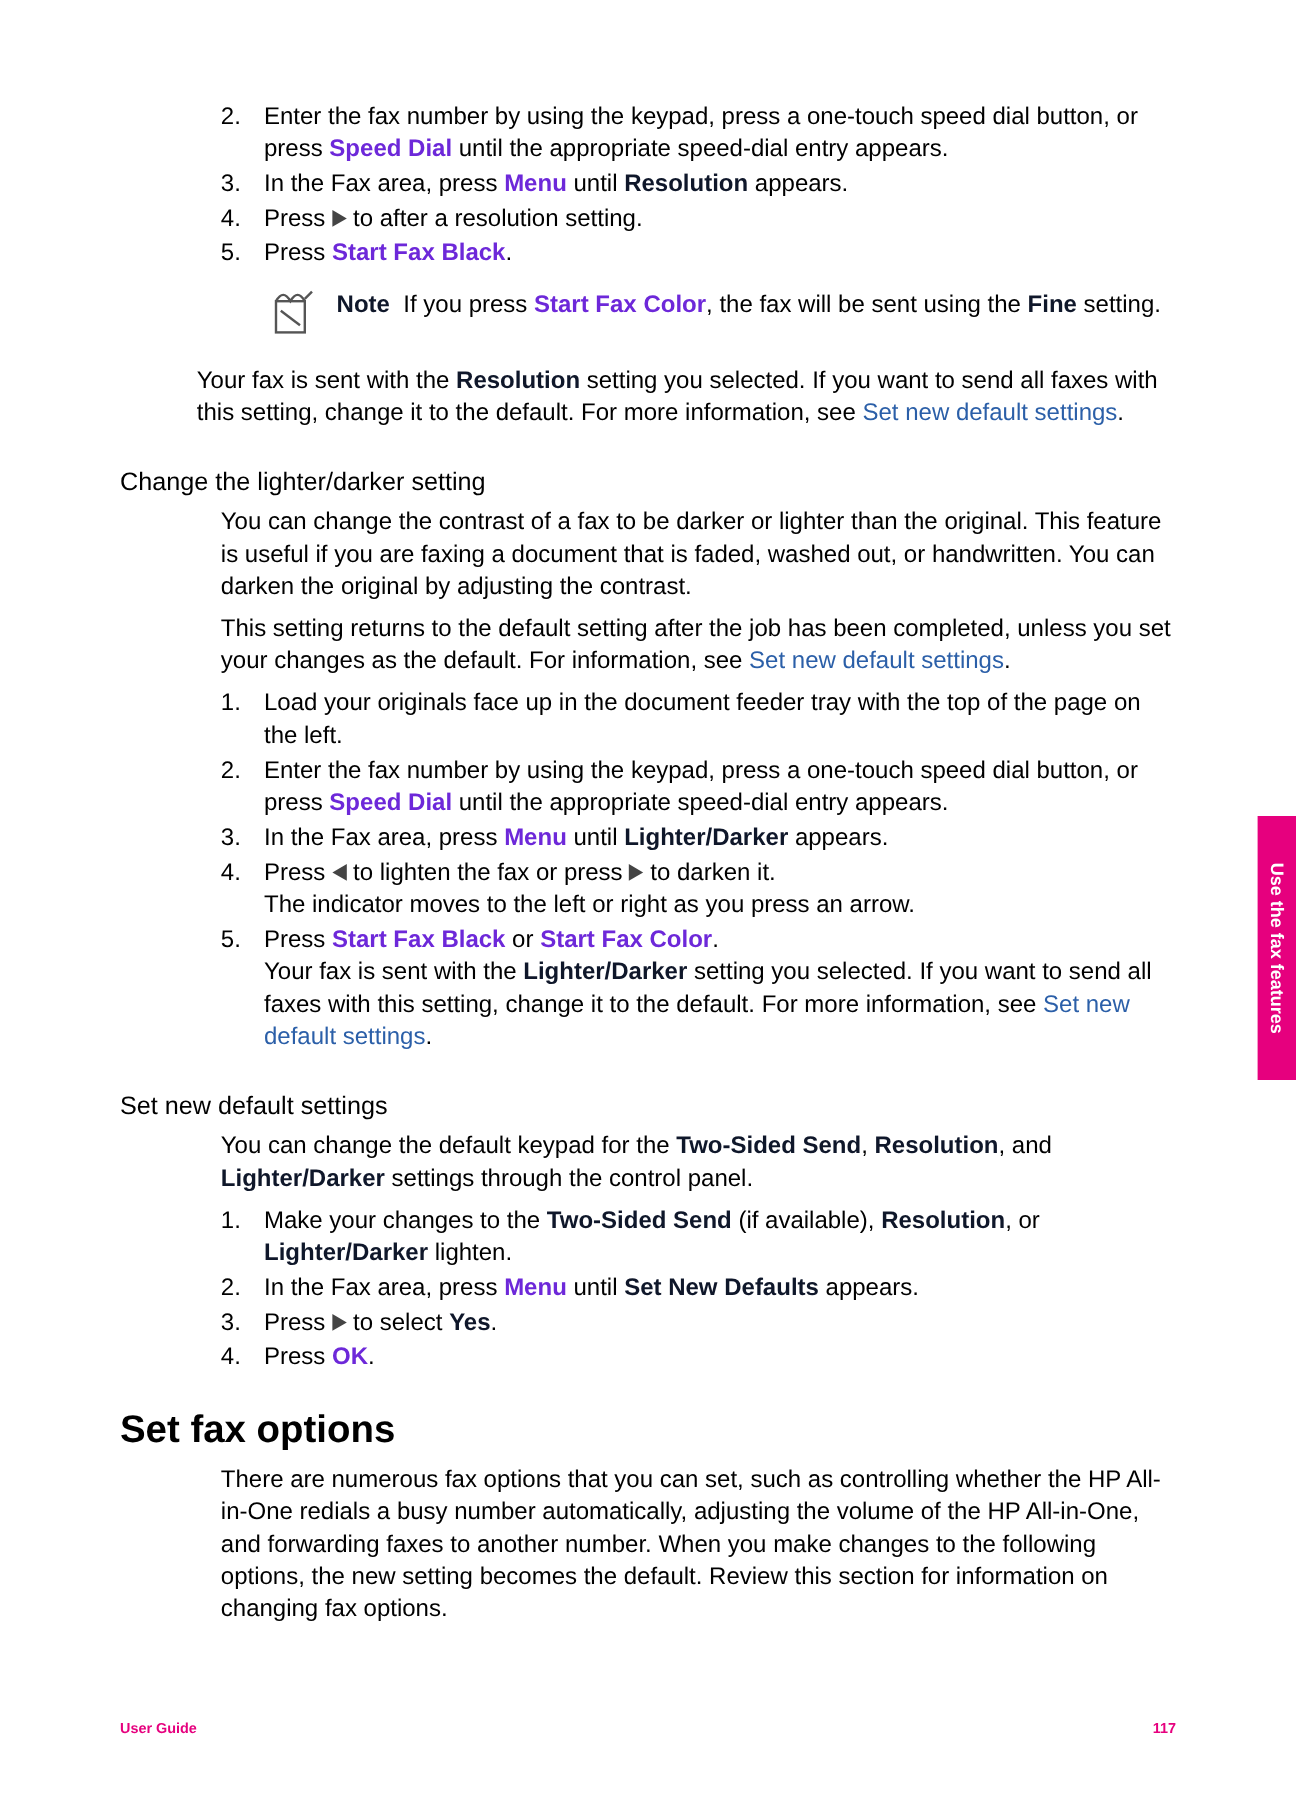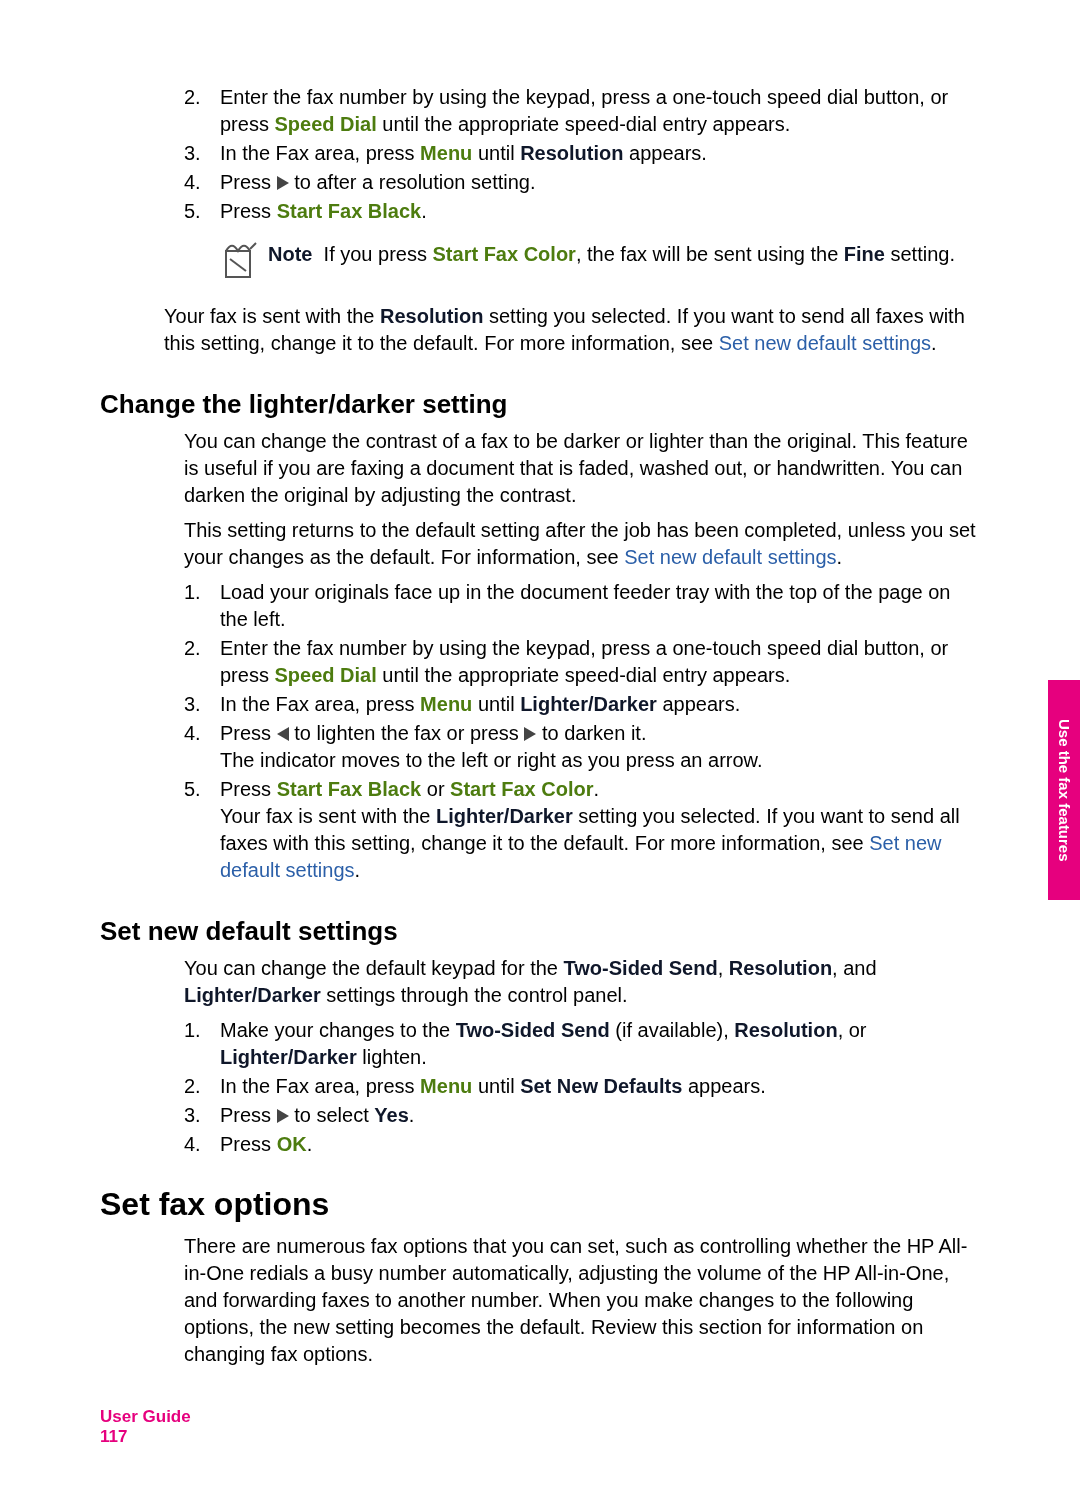--- a/index.html
+++ b/index.html
@@ -8,31 +8,31 @@
   .side-tab { position: absolute; right: 0; top: 680px; width: 32px; height: 220px; background: #e6007e; display: flex; align-items: center; justify-content: center; }
   .side-tab span { color: #fff; font-size: 15px; font-weight: bold; writing-mode: vertical-rl; text-orientation: mixed; white-space: nowrap; }
   .ol { list-style: none; margin-left: 84px; }
   .ol > li { display: flex; margin-bottom: 2px; line-height: 1.35; font-size: 20px; }
   .ol > li .num { width: 36px; flex: 0 0 36px; }
   .ol > li .body { flex: 1; }
   .p { font-size: 20px; line-height: 1.35; }
   .indent { margin-left: 84px; }
   .indent2 { margin-left: 64px; }
   .ui-grey { color: #0f172a; font-weight: bold; }
-  .ui-pink { color: #4d7c0f; font-weight: bold; }
+  .ui-pink { color: #6d28d9; font-weight: bold; }
   .link { color: #2b5fa8; }
   .tri-right { display: inline-block; width: 0; height: 0; border-top: 7px solid transparent; border-bottom: 7px solid transparent; border-left: 12px solid #444; vertical-align: -1px; }
   .tri-left { display: inline-block; width: 0; height: 0; border-top: 7px solid transparent; border-bottom: 7px solid transparent; border-right: 12px solid #444; vertical-align: -1px; }
-  .note-row { display: flex; margin-left: 120px; margin-top: 16px; margin-bottom: 18px; }
+  .note-row { display: flex; margin-left: 120px; margin-top: 16px; margin-bottom: 18px; text-align: center; }
   .note-icon { flex: 0 0 48px; }
   .note-body { flex: 1; font-size: 20px; line-height: 1.35; }
-  .h3 { font-size: 26px; font-weight: bold; margin-top: 32px; margin-bottom: 8px; }
+  .h3 { font-size: 21px; font-weight: normal; margin-top: 32px; margin-bottom: 8px; }
   .h2 { font-size: 32px; font-weight: bold; margin-top: 28px; margin-bottom: 10px; }
   .block { margin-top: 8px; }
-  .footer { position: absolute; left: 100px; right: 100px; bottom: 48px; display: flex; justify-content: space-between; font-size: 17px; font-weight: bold; color: #e6007e; flex-direction: column; }
+  .footer { position: absolute; left: 100px; right: 100px; bottom: 48px; display: flex; justify-content: space-between; font-size: 12px; font-weight: bold; color: #e6007e; }
   svg.note-svg { width: 40px; height: 40px; }
 </style>
 </head>
 <body>
 
 <div class="page">
 
   <div class="side-tab">
     <span>Use the fax features</span>
   </div>

